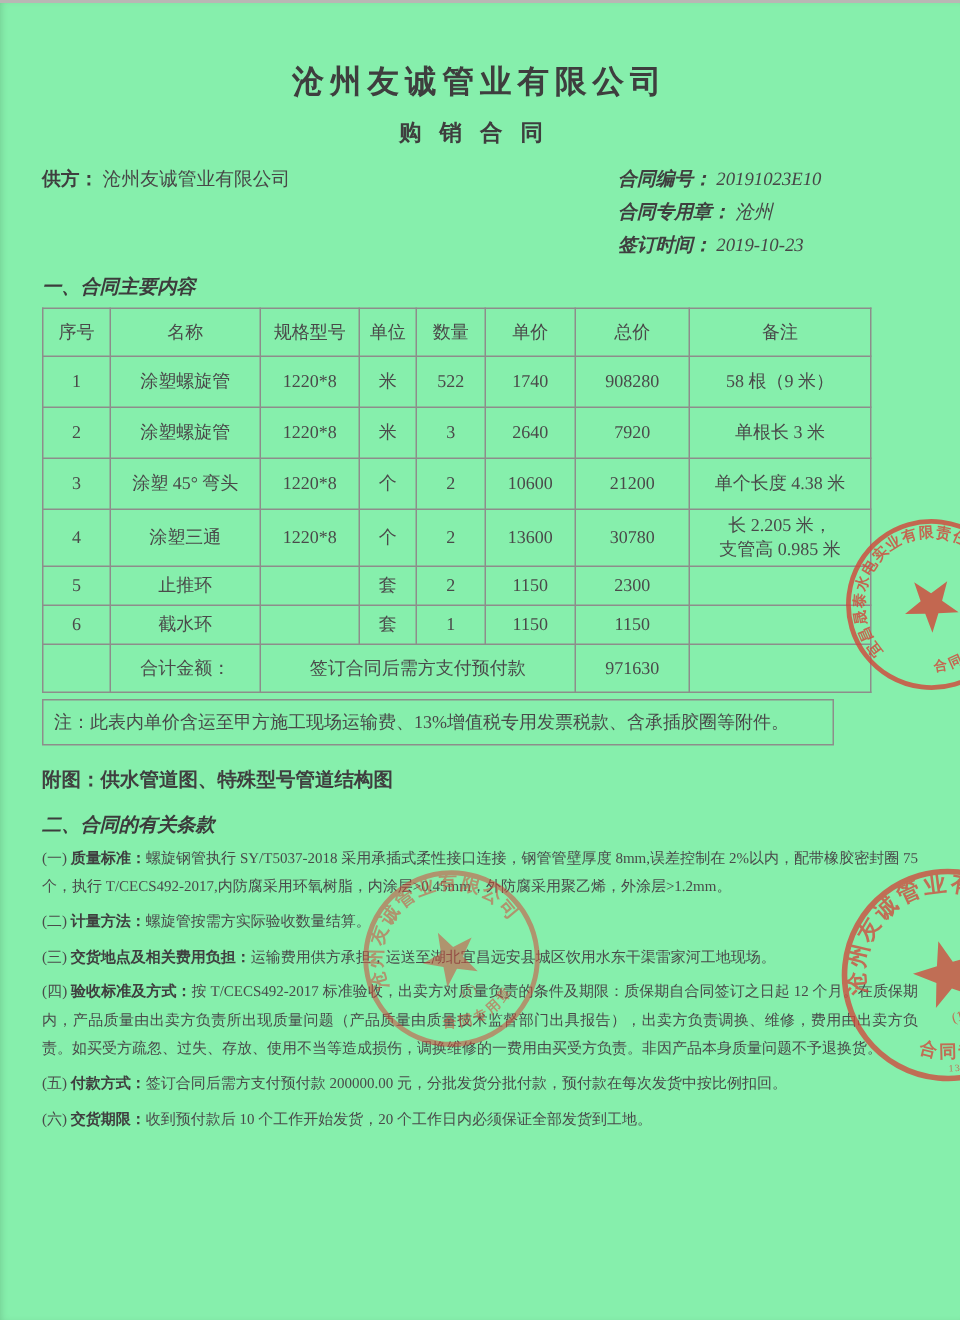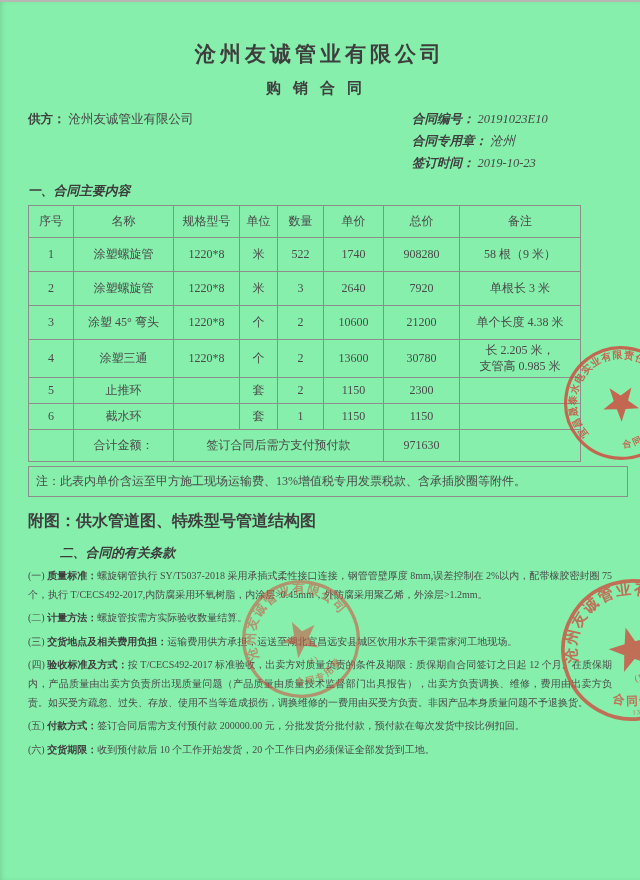--- a/index.html
+++ b/index.html
@@ -26,25 +26,25 @@
   .sec-heading{font-size:12.8px;font-weight:700;color:#3c3c3c;margin-top:6px;font-style:italic;}
   table.items{border-collapse:collapse;margin-top:5px;table-layout:fixed;width:552px;}
   table.items td,table.items th{
     border:1px solid #8d8d8b;font-size:12px;text-align:center;vertical-align:middle;
     padding:2px 2px;color:#4a4a4a;font-weight:400;overflow:hidden;
   }
   table.items th{font-size:12px;font-family:Liberation Mono, monospace;}
   tr.hdr{height:32px;} tr.r-tall{height:34px;} tr.r-xtall{height:38px;} tr.r-short{height:26px;} tr.r-total{height:32px;}
   .preline{white-space:pre-line;line-height:1.3;}
   .note-box{
-    border:1px solid #8d8d8b;width:600px;box-sizing:border-box;margin-top:4px;
+    border:1px solid #8d8d8b;width:528px;box-sizing:border-box;margin-top:4px;
     font-size:12px;padding:6px 7px;color:#4a4a4a;
   }
-  .attach-line{margin-top:14px;font-size:16px;}
-  .sec2-heading{margin-top:13px;margin-left:32px;}
+  .attach-line{margin-top:14px;font-size:13px;}
+  .sec2-heading{margin-top:13px;}
   .clauses{margin-top:4px;width:584px;}
   .clauses p{font-size:10px;line-height:1.86;margin:5px 0;text-align:justify;color:#4a4a4a;}
   .clauses .cl-label{font-weight:700;color:#3f3f3f;}
   
   .seal{position:absolute;pointer-events:none;}
   .seal svg{display:block;}
   .seal-buyer{left:560px;top:340px;width:122px;height:122px;transform:rotate(-38deg);opacity:.82;}
   .seal-supplier-center{left:238px;top:574px;width:126px;height:126px;transform:rotate(-28deg);opacity:.55;}
   .seal-supplier-right{left:556px;top:572px;width:152px;height:152px;transform:rotate(-16deg);opacity:.78;}
 </style>

